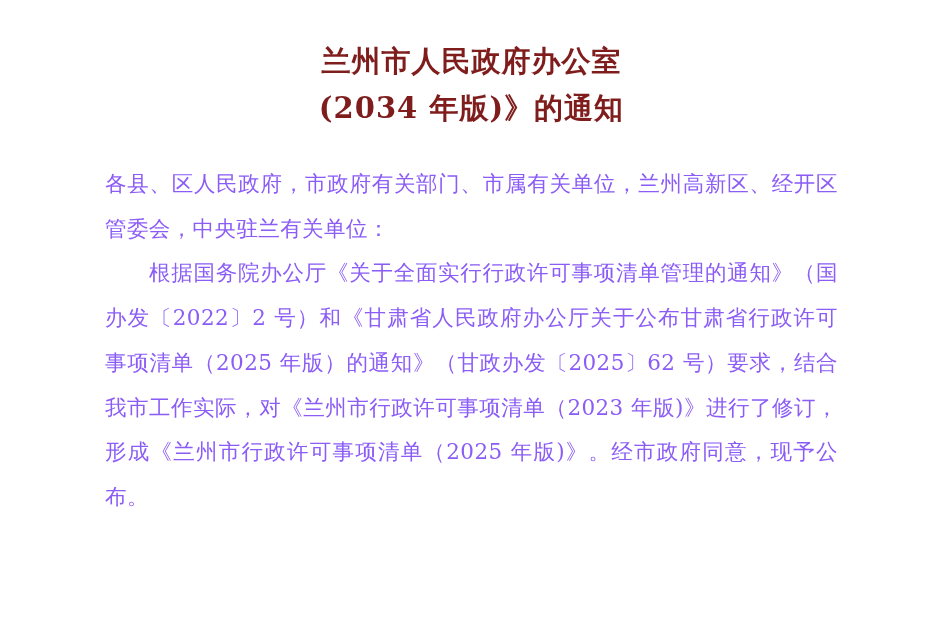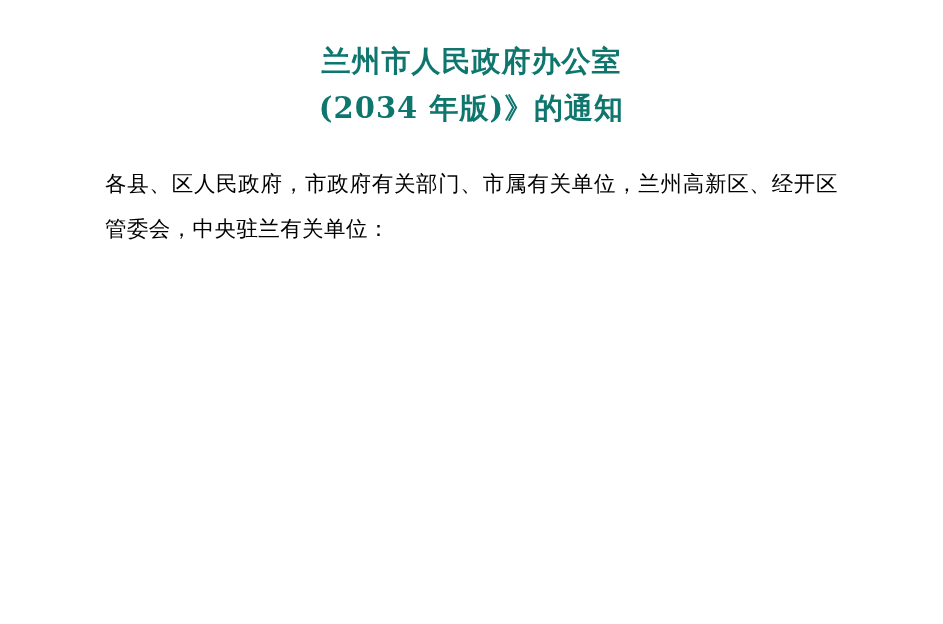--- a/index.html
+++ b/index.html
@@ -21,50 +21,51 @@
     padding: 38px 105px 0 105px;
     background: #ffffff;
     position: relative;
   }
   .doc-title {
     text-align: center;
     font-size: 29px;
     font-weight: bold;
     line-height: 1.62;
     letter-spacing: 1px;
-    color: #0f766e;
+    color: #7f1d1d;
     margin: 0;
   }
   .doc-title .title-line {
     display: block;
     white-space: nowrap;
   }
   .body-block {
     margin-top: 30px;
   }
   .para {
     font-size: 21.5px;
     line-height: 2.08;
     text-align: justify;
     text-justify: inter-ideograph;
     letter-spacing: 0.4px;
-    color: #000000;
+    color: #8b5cf6;
     margin: 0;
   }
   .para.indent {
     text-indent: 2.05em;
   }
 </style>
 </head>
 <body>
 
 <div class="page">
 
   <h1 class="doc-title">
     <span class="title-line">兰州市人民政府办公室</span>
     <span class="title-line">(2034 年版)》的通知</span>
   </h1>
 
   <div class="body-block">
     <p class="para">各县、区人民政府，市政府有关部门、市属有关单位，兰州高新区、经开区管委会，中央驻兰有关单位：</p>
+    <p class="para indent">根据国务院办公厅《关于全面实行行政许可事项清单管理的通知》（国办发〔2022〕2 号）和《甘肃省人民政府办公厅关于公布甘肃省行政许可事项清单（2025 年版）的通知》（甘政办发〔2025〕62 号）要求，结合我市工作实际，对《兰州市行政许可事项清单（2023 年版)》进行了修订，形成《兰州市行政许可事项清单（2025 年版)》。经市政府同意，现予公布。</p>
   </div>
 
 </div>
 
 </body></html>

